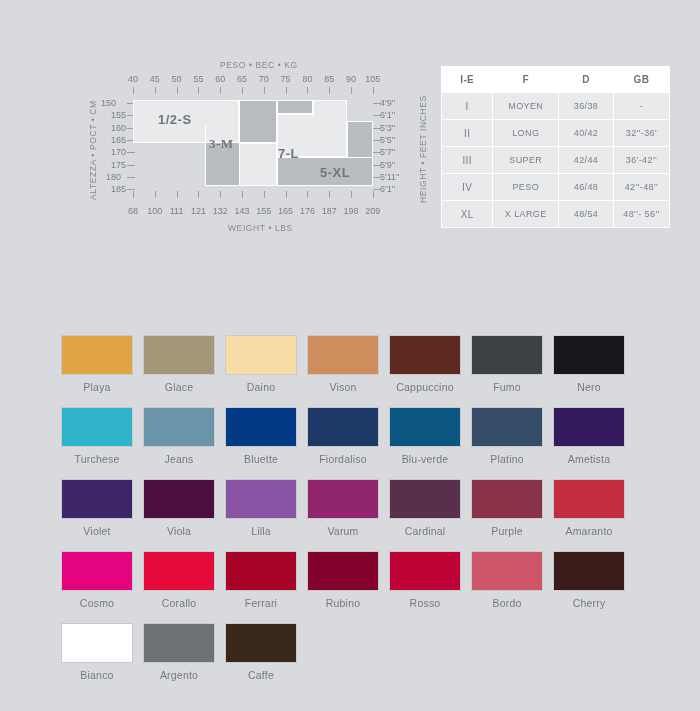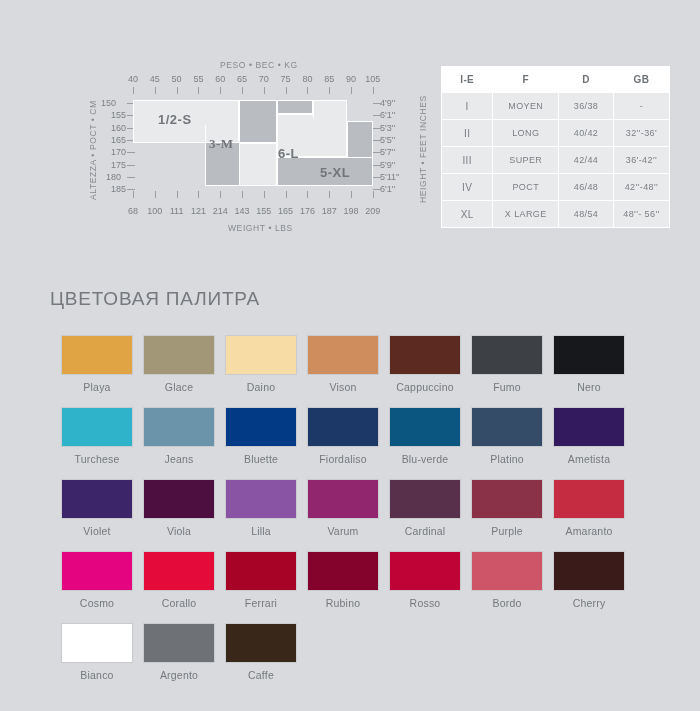--- a/index.html
+++ b/index.html
@@ -207,21 +207,21 @@
       </div>
     <div id="lbs-ticks">
         <div class="tick-label" style="left: 42px; top: 146px; width: 22px;">68</div>
         <div class="tick-mark tick-v" style="left: 53px; top: 131px;"></div>
         <div class="tick-label" style="left: 63.8px; top: 146px; width: 22px;">100</div>
         <div class="tick-mark tick-v" style="left: 74.8px; top: 131px;"></div>
         <div class="tick-label" style="left: 85.6px; top: 146px; width: 22px;">111</div>
         <div class="tick-mark tick-v" style="left: 96.6px; top: 131px;"></div>
         <div class="tick-label" style="left: 107.4px; top: 146px; width: 22px;">121</div>
         <div class="tick-mark tick-v" style="left: 118.4px; top: 131px;"></div>
-        <div class="tick-label" style="left: 129.2px; top: 146px; width: 22px;">214</div>
+        <div class="tick-label" style="left: 129.2px; top: 146px; width: 22px;">132</div>
         <div class="tick-mark tick-v" style="left: 140.2px; top: 131px;"></div>
         <div class="tick-label" style="left: 151px; top: 146px; width: 22px;">143</div>
         <div class="tick-mark tick-v" style="left: 162px; top: 131px;"></div>
         <div class="tick-label" style="left: 172.8px; top: 146px; width: 22px;">155</div>
         <div class="tick-mark tick-v" style="left: 183.8px; top: 131px;"></div>
         <div class="tick-label" style="left: 194.6px; top: 146px; width: 22px;">165</div>
         <div class="tick-mark tick-v" style="left: 205.6px; top: 131px;"></div>
         <div class="tick-label" style="left: 216.4px; top: 146px; width: 22px;">176</div>
         <div class="tick-mark tick-v" style="left: 227.4px; top: 131px;"></div>
         <div class="tick-label" style="left: 238.2px; top: 146px; width: 22px;">187</div>
@@ -279,21 +279,21 @@
 
       <div class="region r-light" style="left:144px; top:14px; width:70px;  height:43px;"></div>
       <div class="region r-light" style="left:106px; top:43px; width:38px;  height:43px;"></div>
       <div class="region r-light" style="left:180px; top:0px;  width:34px;  height:18px; border-bottom:none;"></div>
 
       <div class="region r-dark" style="left:214px; top:21px; width:26px;  height:65px;"></div>
       <div class="region r-dark" style="left:144px; top:57px; width:96px;  height:29px;"></div>
 
       <div class="region-label" style="left:25px;  top:12px;">1/2-S</div>
       <div class="region-label" style="left:76px;  top:36px;font-family:Liberation Serif, serif;">3-M</div>
-      <div class="region-label" style="left:145px; top:46px;">6-L</div>
+      <div class="region-label" style="left:145px; top:46px;">7-L</div>
       <div class="region-label" style="left:187px; top:65px;">5-XL</div>
     </div>
   </div>
 
   <table id="ie-table">
     <thead>
       <tr>
         <th>I-E</th>
         <th>F</th>
         <th>D</th>
@@ -314,36 +314,35 @@
           <td class="col-4">32''-36'</td>
         </tr>
         <tr>
           <td class="col-1">III</td>
           <td class="col-2">SUPER</td>
           <td class="col-3">42/44</td>
           <td class="col-4">36'-42''</td>
         </tr>
         <tr>
           <td class="col-1">IV</td>
-          <td class="col-2">POCT</td>
+          <td class="col-2">PESO</td>
           <td class="col-3">46/48</td>
           <td class="col-4">42''-48''</td>
         </tr>
         <tr>
           <td class="col-1">XL</td>
           <td class="col-2">X LARGE</td>
           <td class="col-3">48/54</td>
           <td class="col-4">48''- 56''</td>
         </tr>
       </tbody>
   </table>
 </div>
 
 <div id="palette-section">
-  <h2 id="palette-title">ЦВЕТОВАЯ ПАЛИТРА</h2>
   <div id="swatch-grid">
       <div class="swatch-row">
         <div class="swatch-cell">
           <div class="swatch-chip" style="background: rgb(225, 164, 68);"></div>
           <span class="swatch-name">Playa</span>
         </div>
         <div class="swatch-cell">
           <div class="swatch-chip" style="background: rgb(162, 152, 119);"></div>
           <span class="swatch-name">Glace</span>
         </div>

